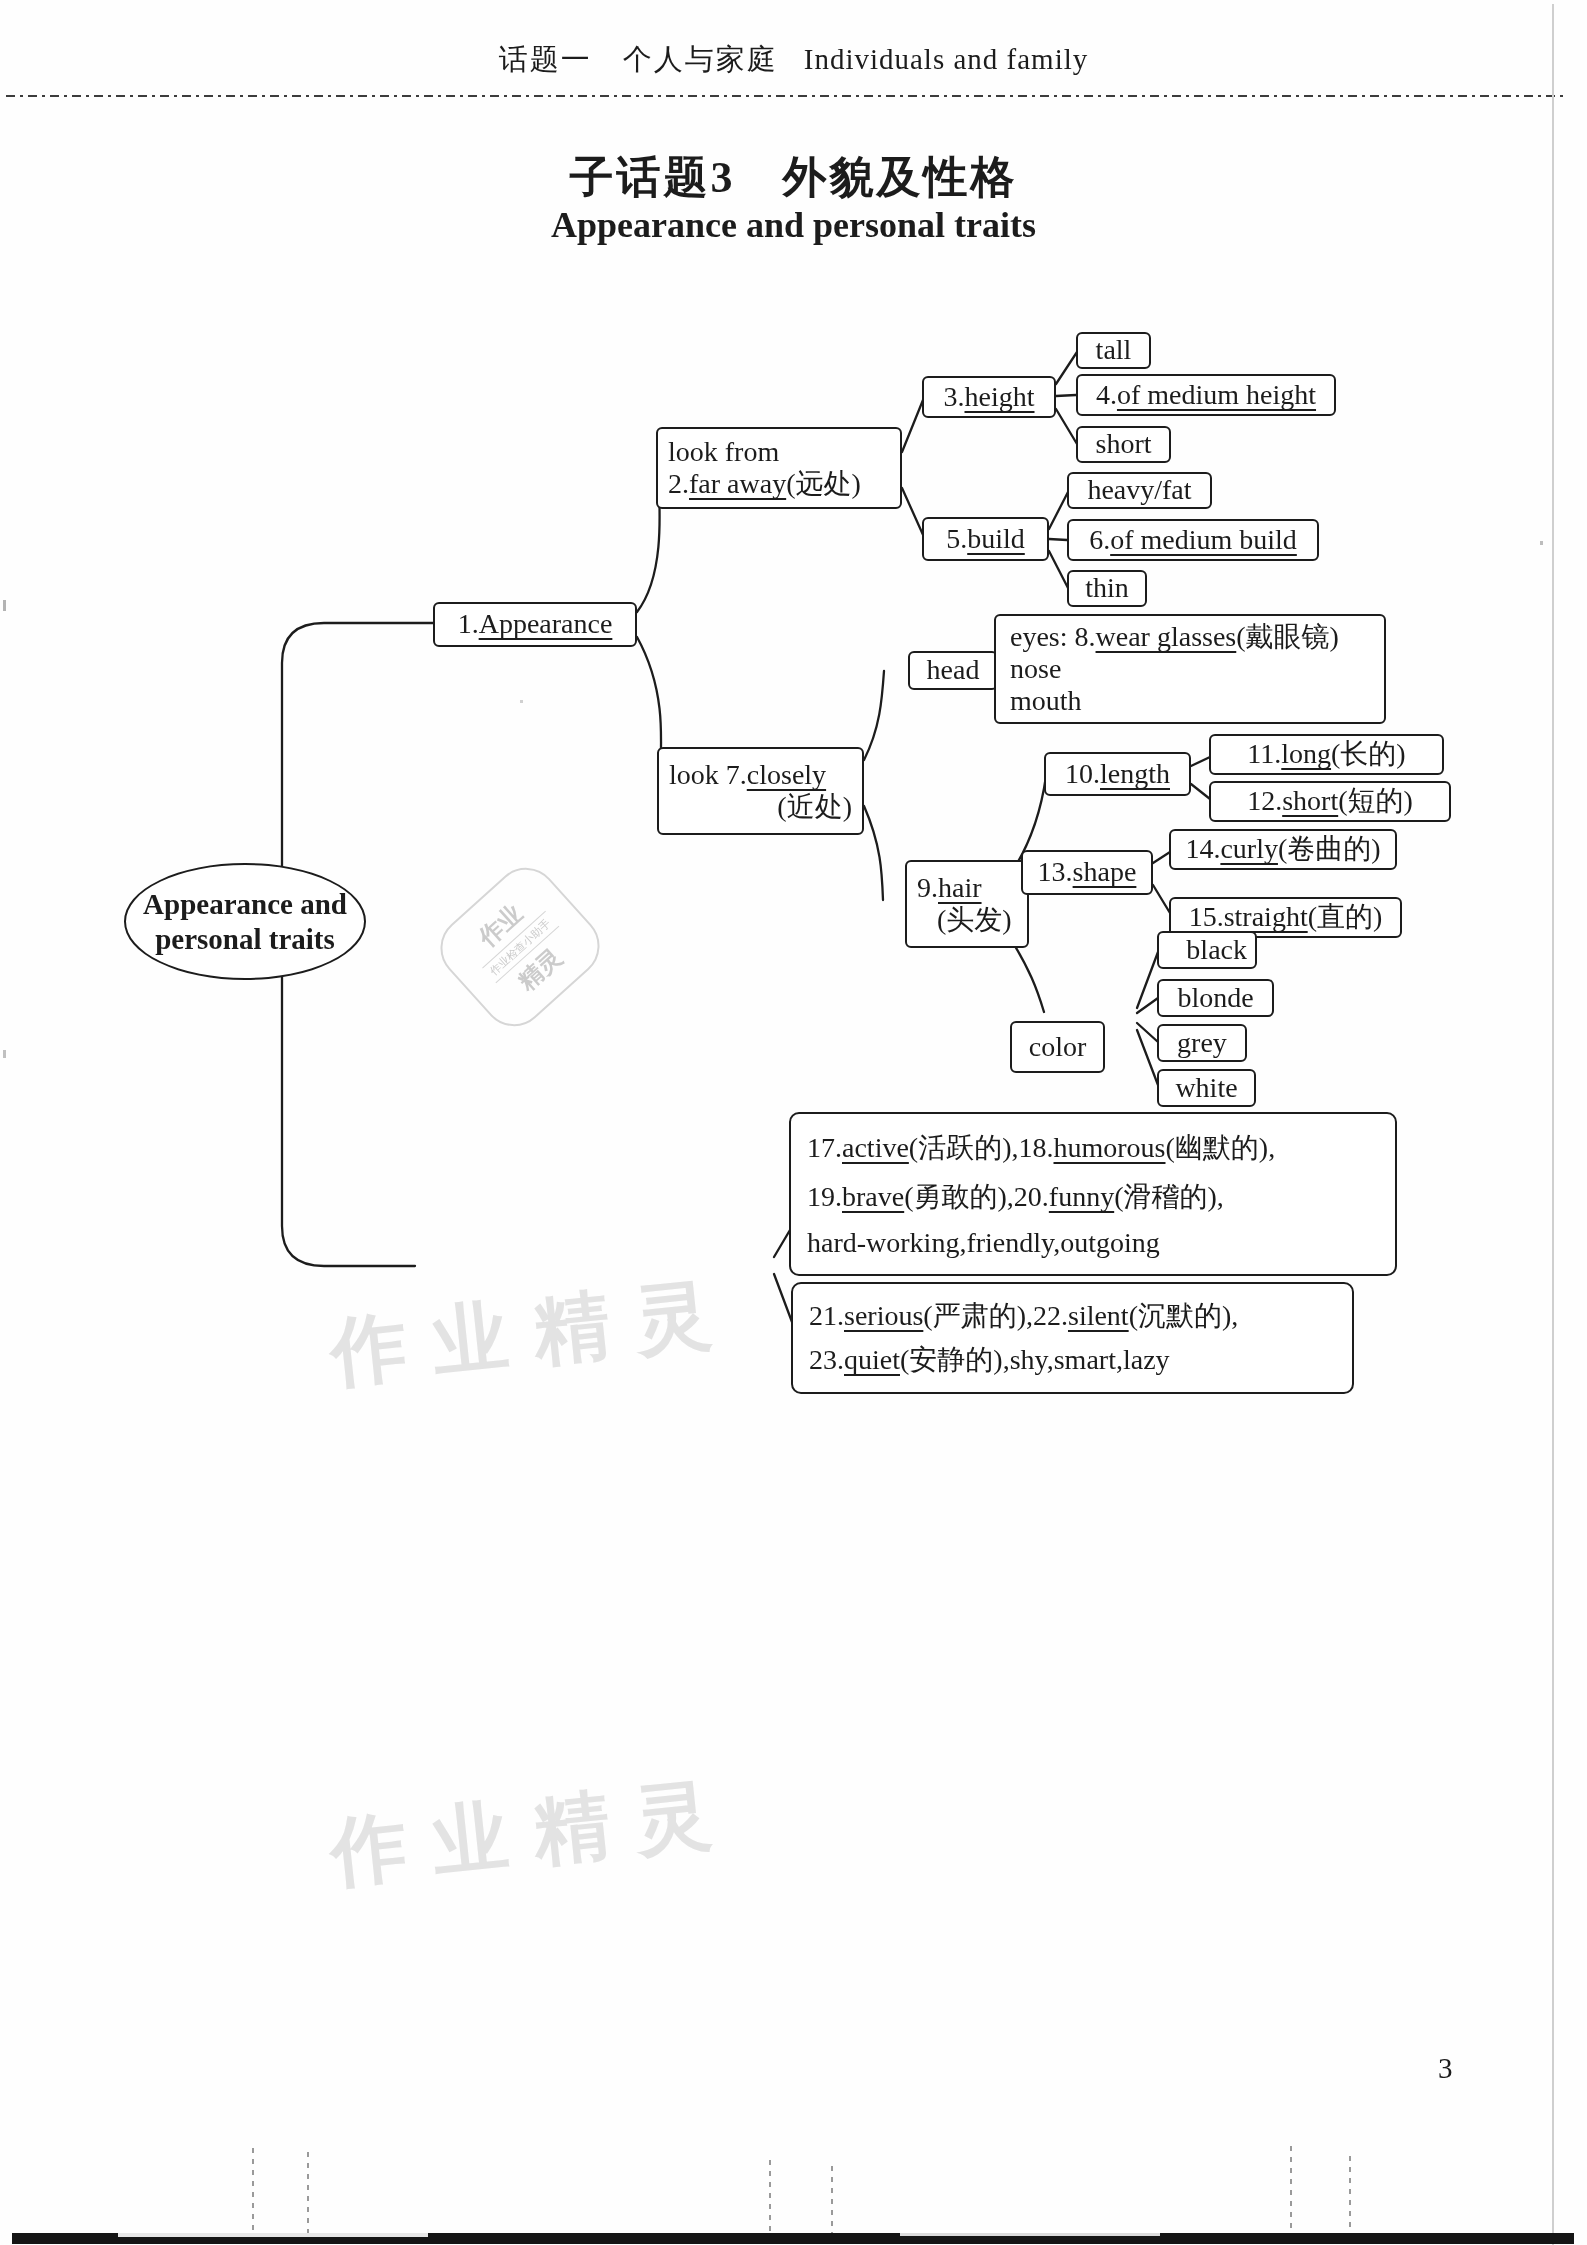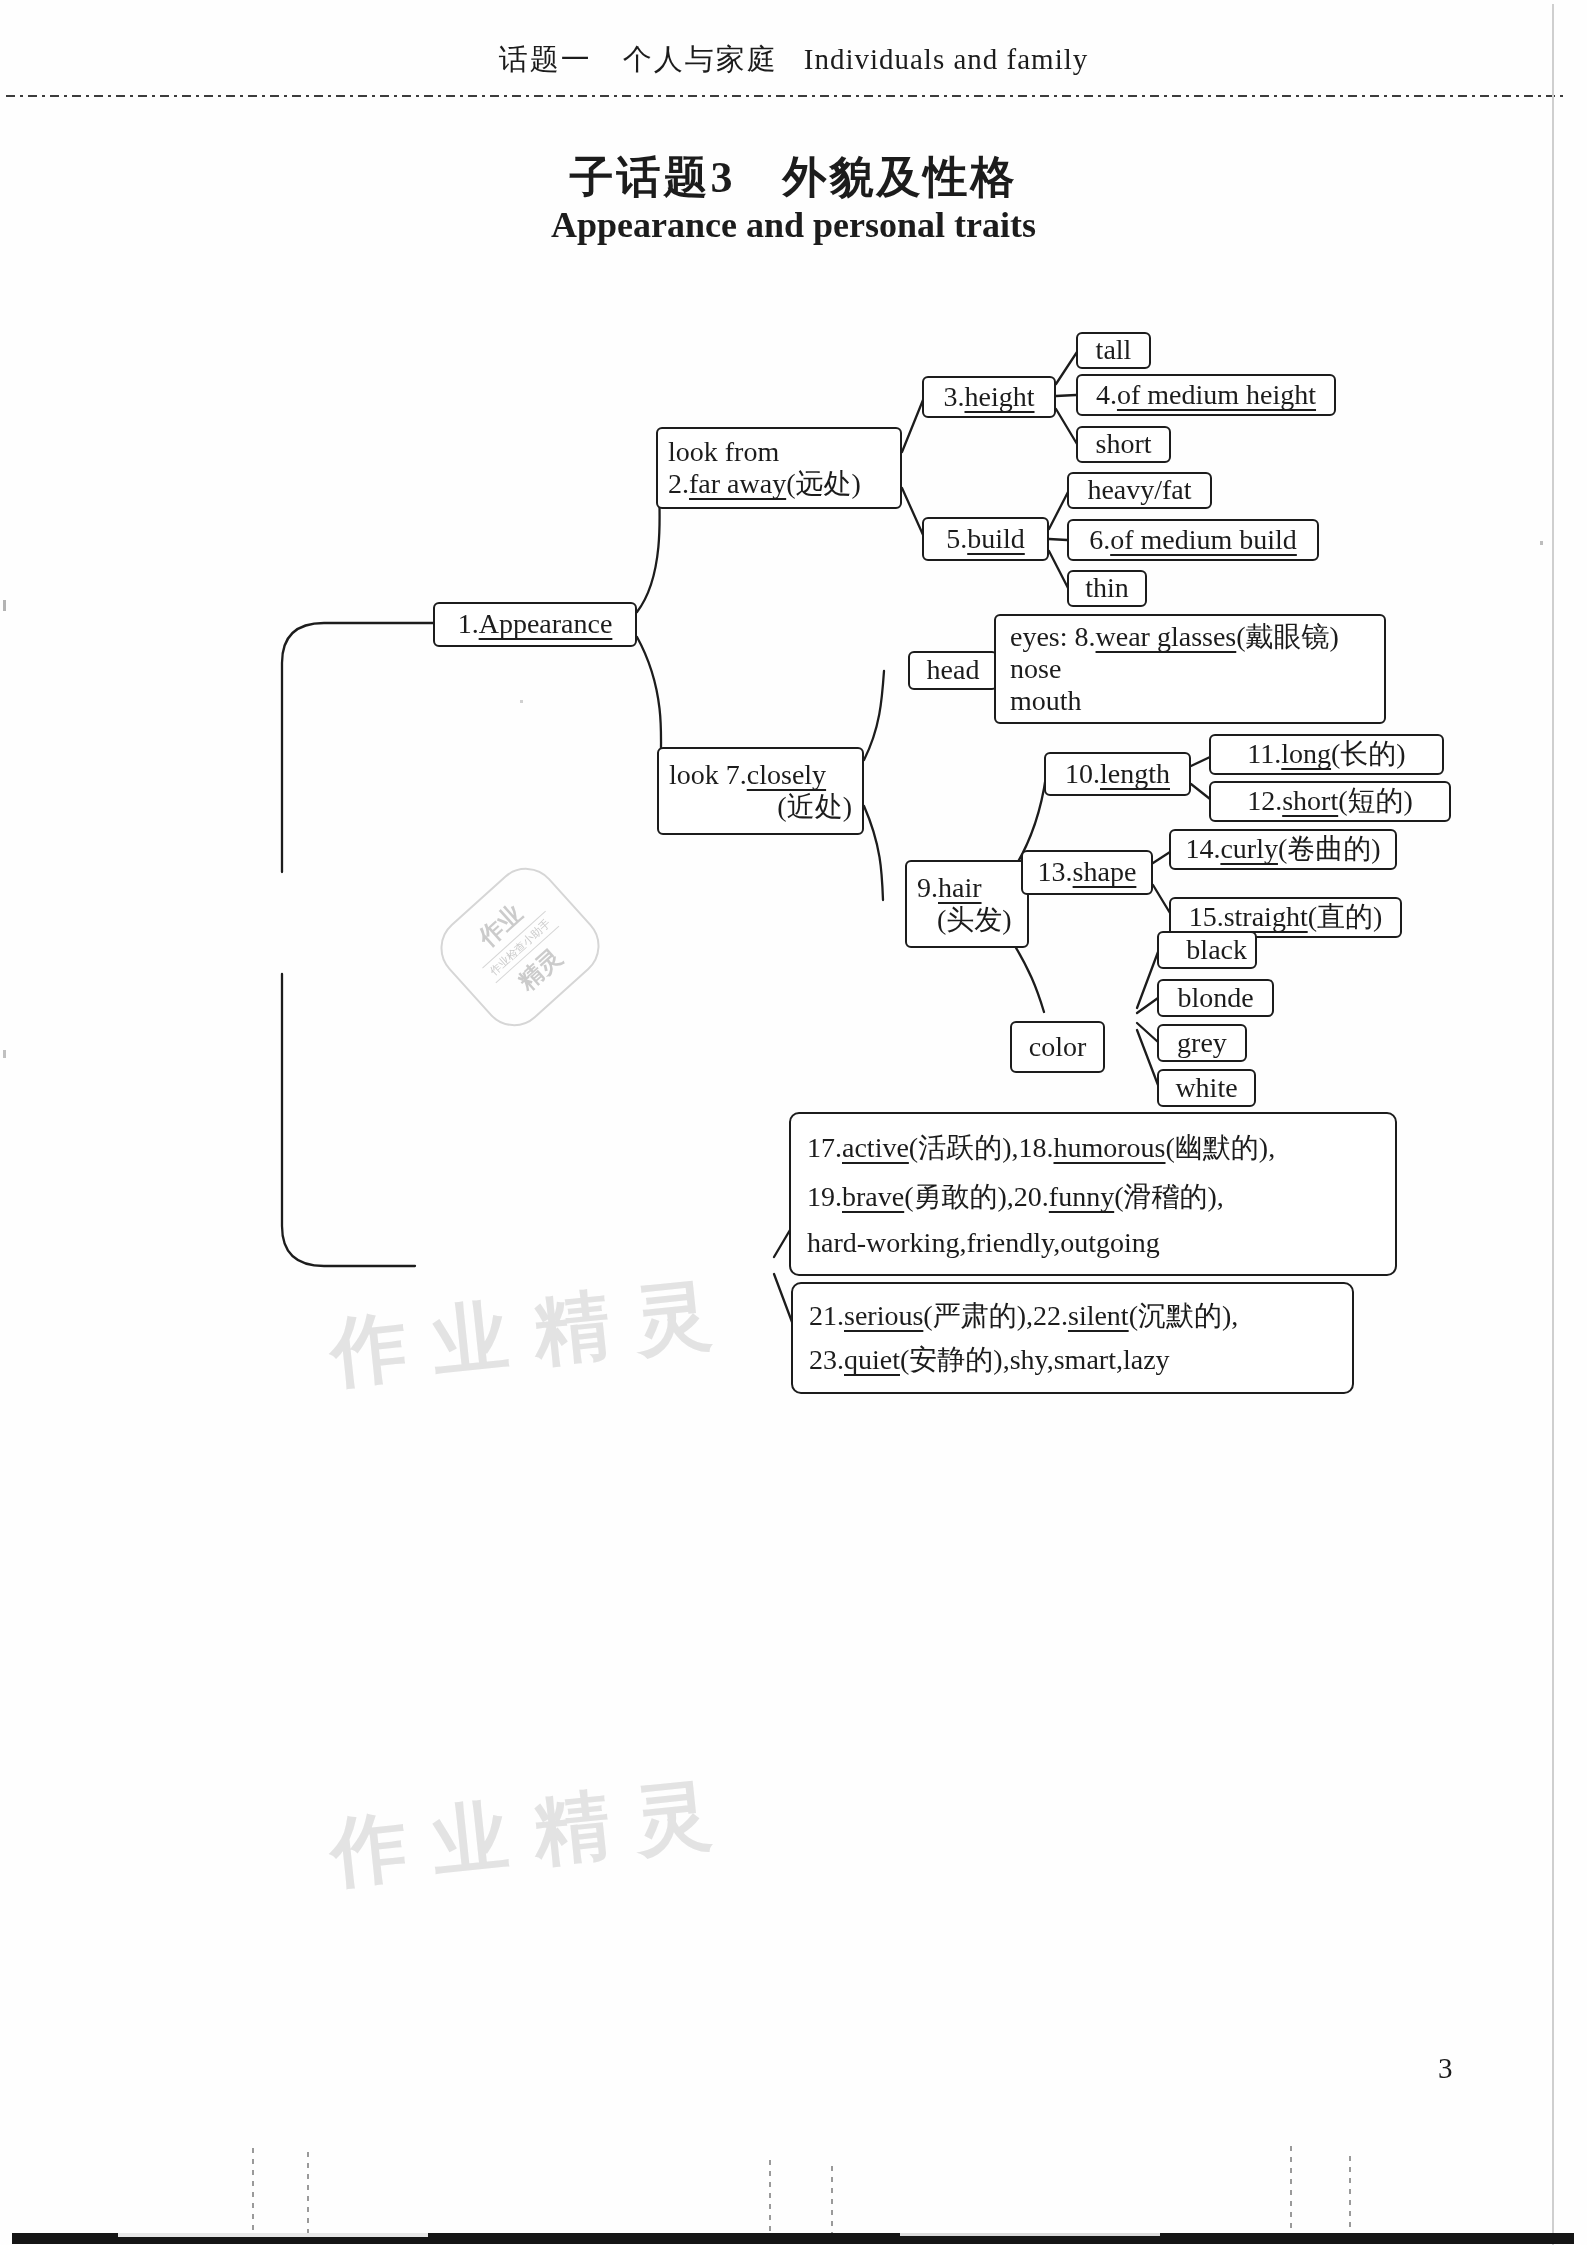--- a/index.html
+++ b/index.html
@@ -112,20 +112,24 @@
   <div class="subtitle">Appearance and personal traits</div>
 
   <div class="stamp">
     <span class="s1">作业</span>
     <span class="s2">作业检查小助手</span>
     <span class="s3">精灵</span>
   </div>
   <div class="wm-text" style="left:330px;top:1282px;">作业精灵</div>
   <div class="wm-text" style="left:330px;top:1782px;">作业精灵</div>
 
+  <div class="root" style="left:124px;top:863px;width:242px;height:117px;">
+    <span>Appearance and</span>
+    <span>personal traits</span>
+  </div>
 
   <div class="node" style="left:433px;top:602px;width:204px;height:45px;">
     <span>1.</span>
       <span class="u">Appearance</span>
   </div>
 
   <div class="node col" style="left:656px;top:427px;width:246px;height:82px;">
     <div class="line"><span>look from</span></div>
     <div class="line"><span>2.</span><span class="u">far away</span><span>(远处)</span></div>
   </div>

